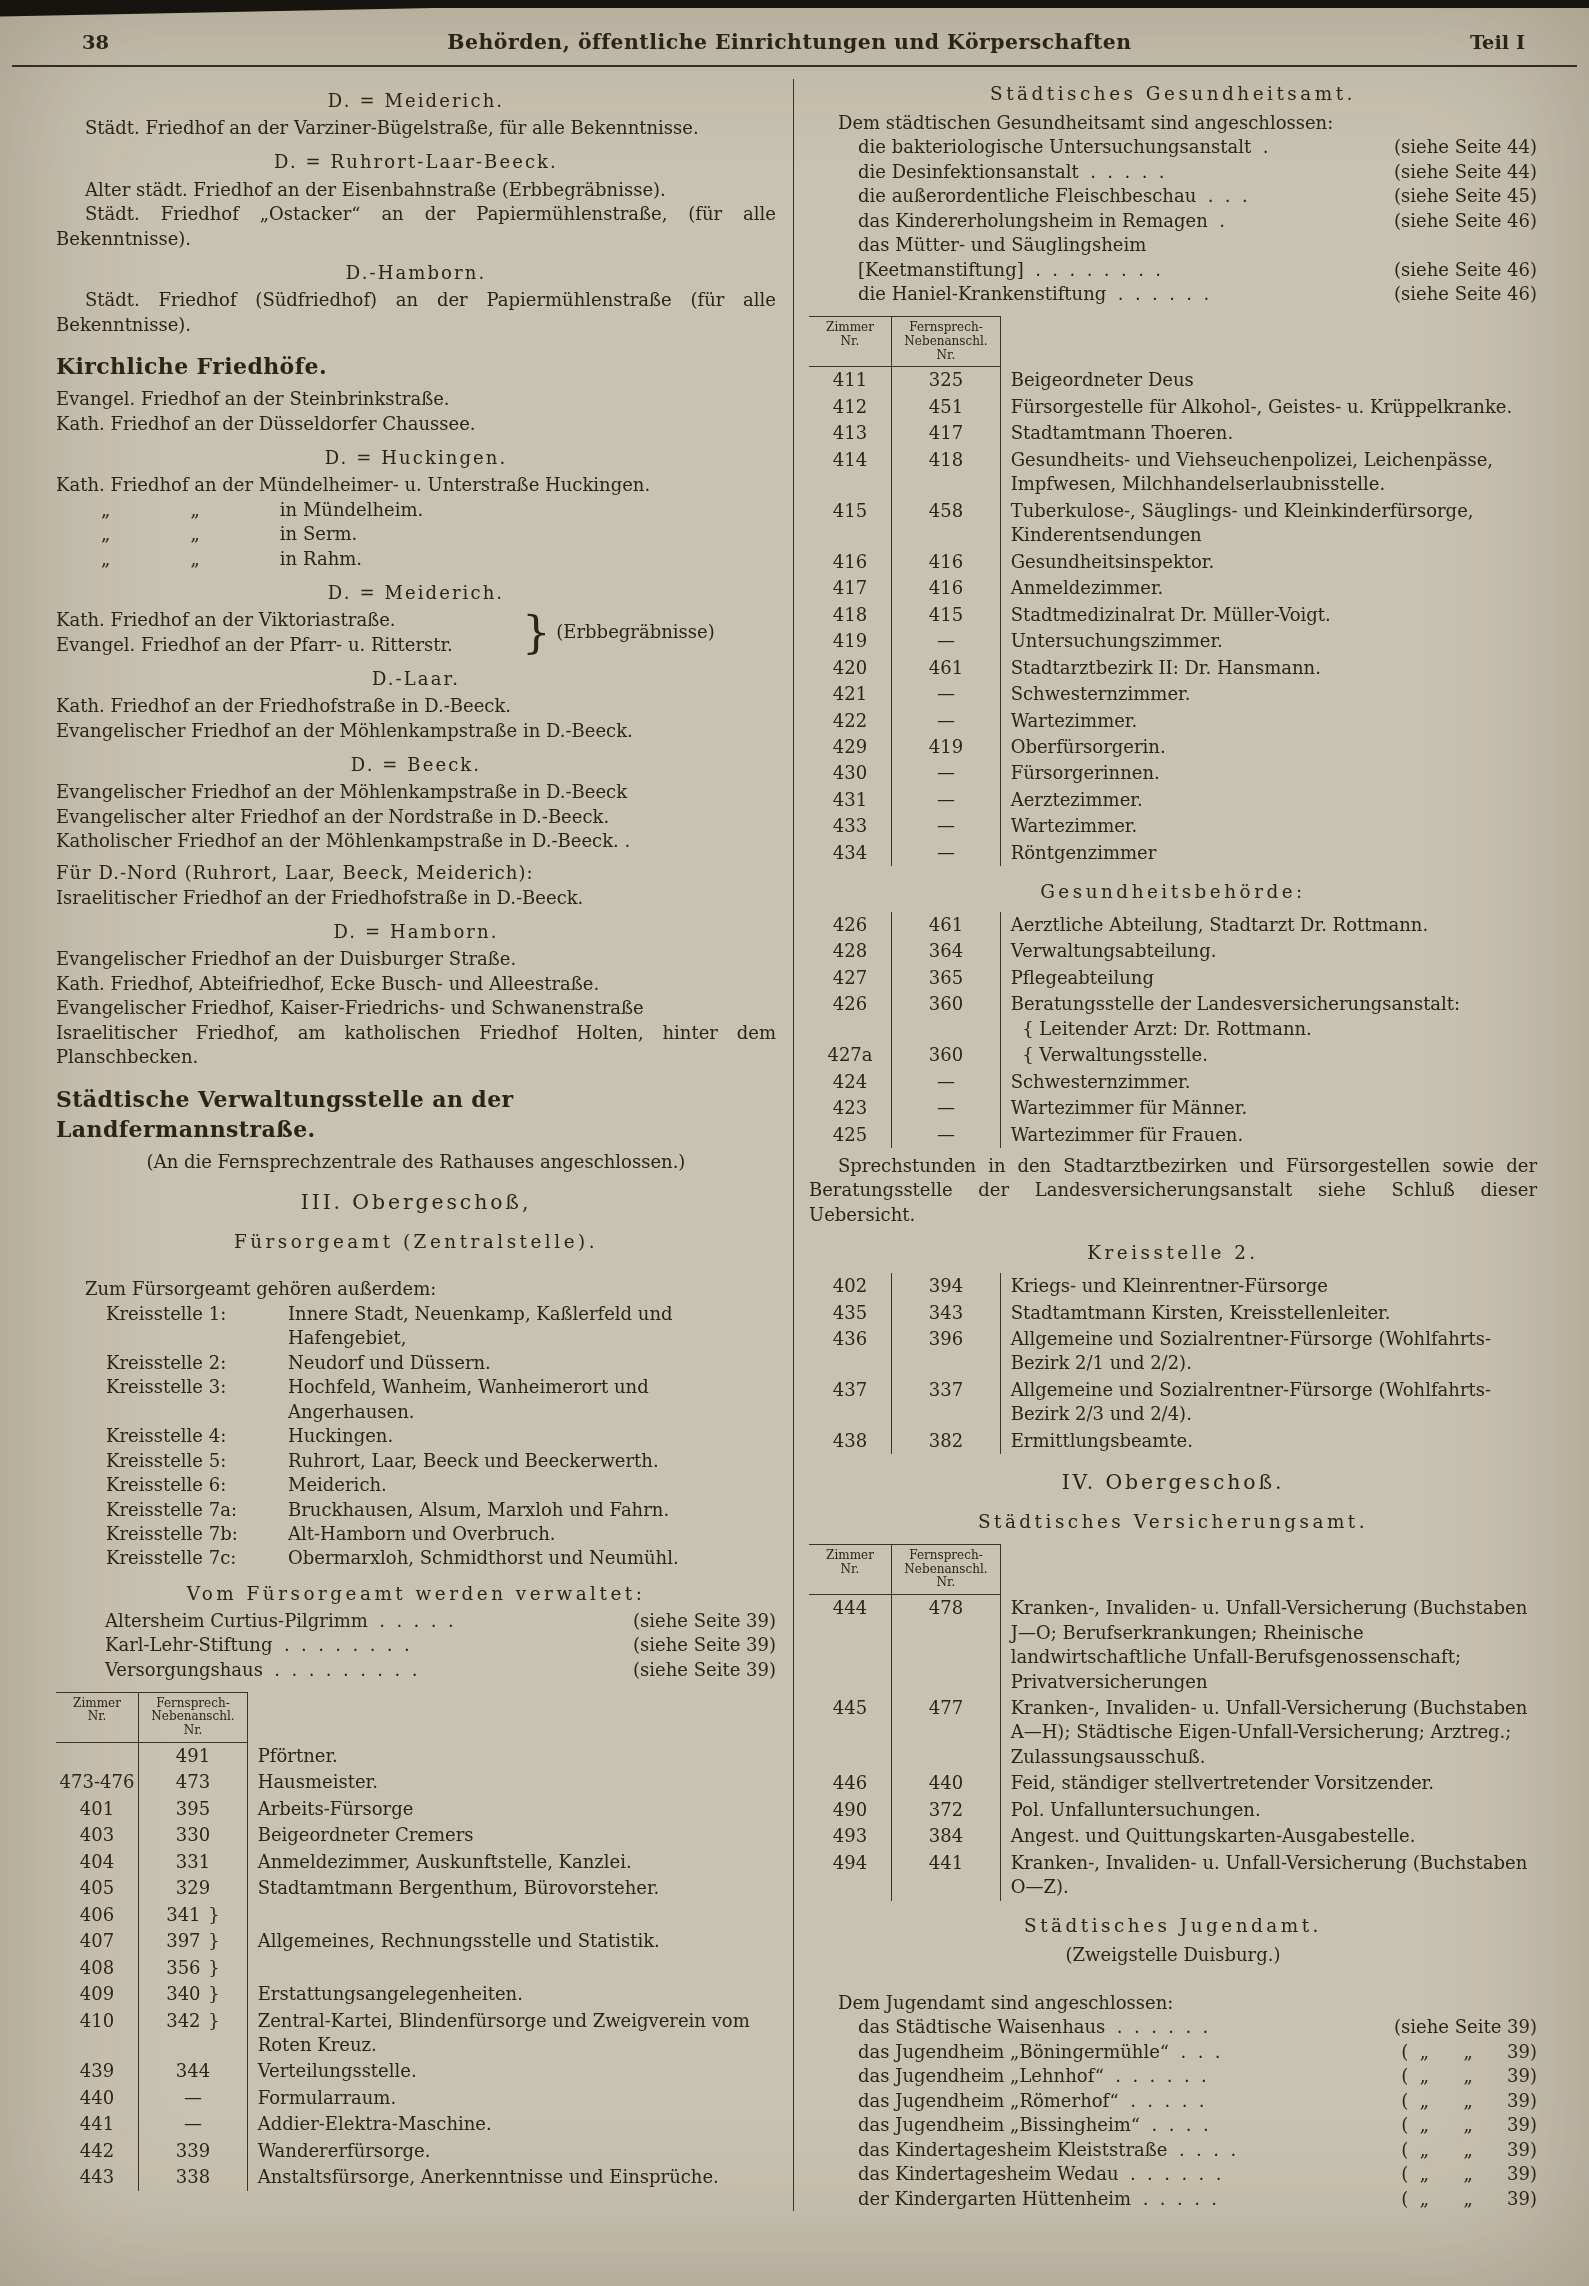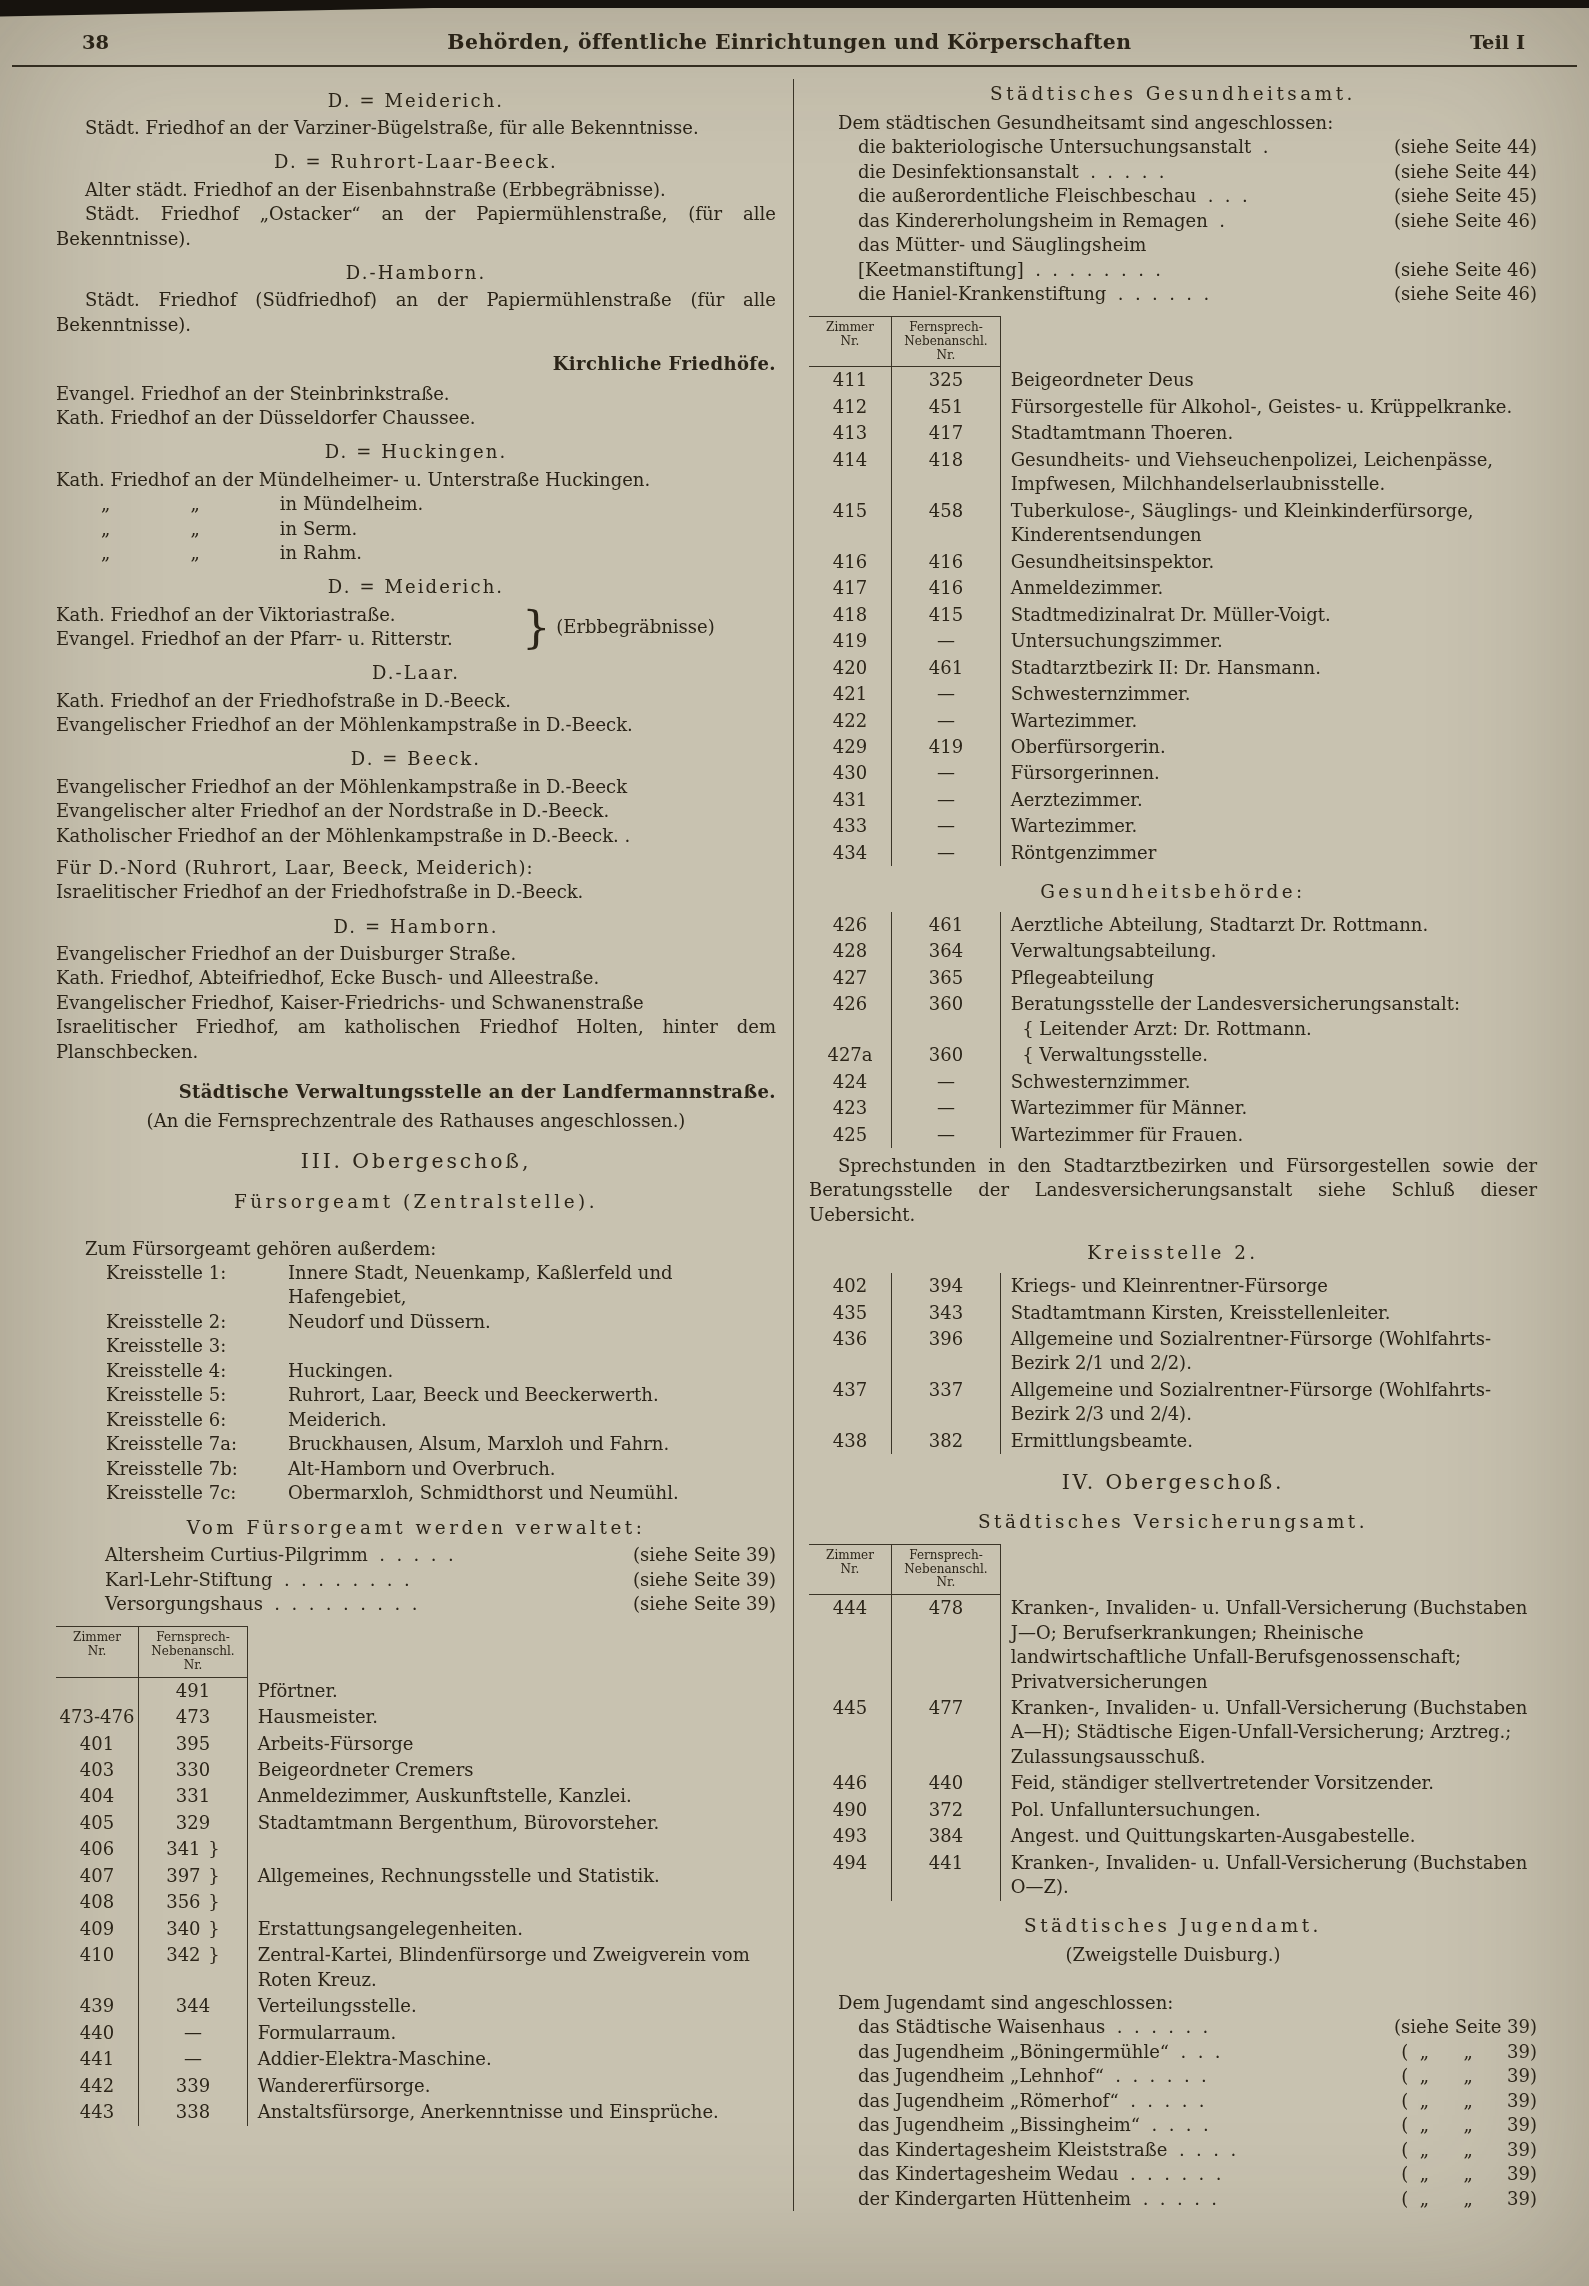--- a/index.html
+++ b/index.html
@@ -25,21 +25,21 @@
   .columns { display:flex; align-items:stretch; padding:11.6px 52px 0 56px; }
   .col-left { width:720px; min-width:0; }
   .col-div { width:1.9px; background:#3a3427; margin:0 14.6px 0 16.5px; }
   .col-right { flex:1; min-width:0; }
 
   .para { text-indent:29px; text-align:justify; }
   .line { text-align:justify; }
   .intro { text-indent:29px; margin-top:23px; }
 
   .sec-head { text-align:center; letter-spacing:2.1px; margin:9.7px 0 2.9px; }
-  .big-head { text-align:right; font-weight:bold; font-size:18px; margin:15.5px 0 4.9px; letter-spacing:0.4px; }
+  .big-head { text-align:left; font-weight:bold; font-size:22px; margin:15.5px 0 4.9px; letter-spacing:0.4px; }
   .spaced-head { text-align:center; letter-spacing:3.5px; margin:12.6px 0 4.9px; font-size:18.4px; }
   .floor-head { text-align:center; letter-spacing:2.9px; font-size:20.4px; margin:14.6px 0 3.9px; }
   .sub-center { text-align:center; margin:1.9px 0 4.9px; }
 
   .ditto { padding-left:45px; white-space:pre; }
 
   .brace-row { display:flex; align-items:center; }
   .brace-lines { width:464px; }
   .brace-glyph { font-size:45px; line-height:1; margin:0 5.8px 0 1.9px; }
   .brace-note { white-space:nowrap; }
@@ -156,20 +156,21 @@
             <span>Innere Stadt, Neuenkamp, Kaßlerfeld und Hafengebiet,</span>
           </div>
 
           <div class="ks">
             <span class="ks-label">Kreisstelle 2:</span>
             <span>Neudorf und Düssern.</span>
           </div>
 
           <div class="ks">
             <span class="ks-label">Kreisstelle 3:</span>
+            <span>Hochfeld, Wanheim, Wanheimerort und Angerhausen.</span>
           </div>
 
           <div class="ks">
             <span class="ks-label">Kreisstelle 4:</span>
             <span>Huckingen.</span>
           </div>
 
           <div class="ks">
             <span class="ks-label">Kreisstelle 5:</span>
             <span>Ruhrort, Laar, Beeck und Beeckerwerth.</span>

